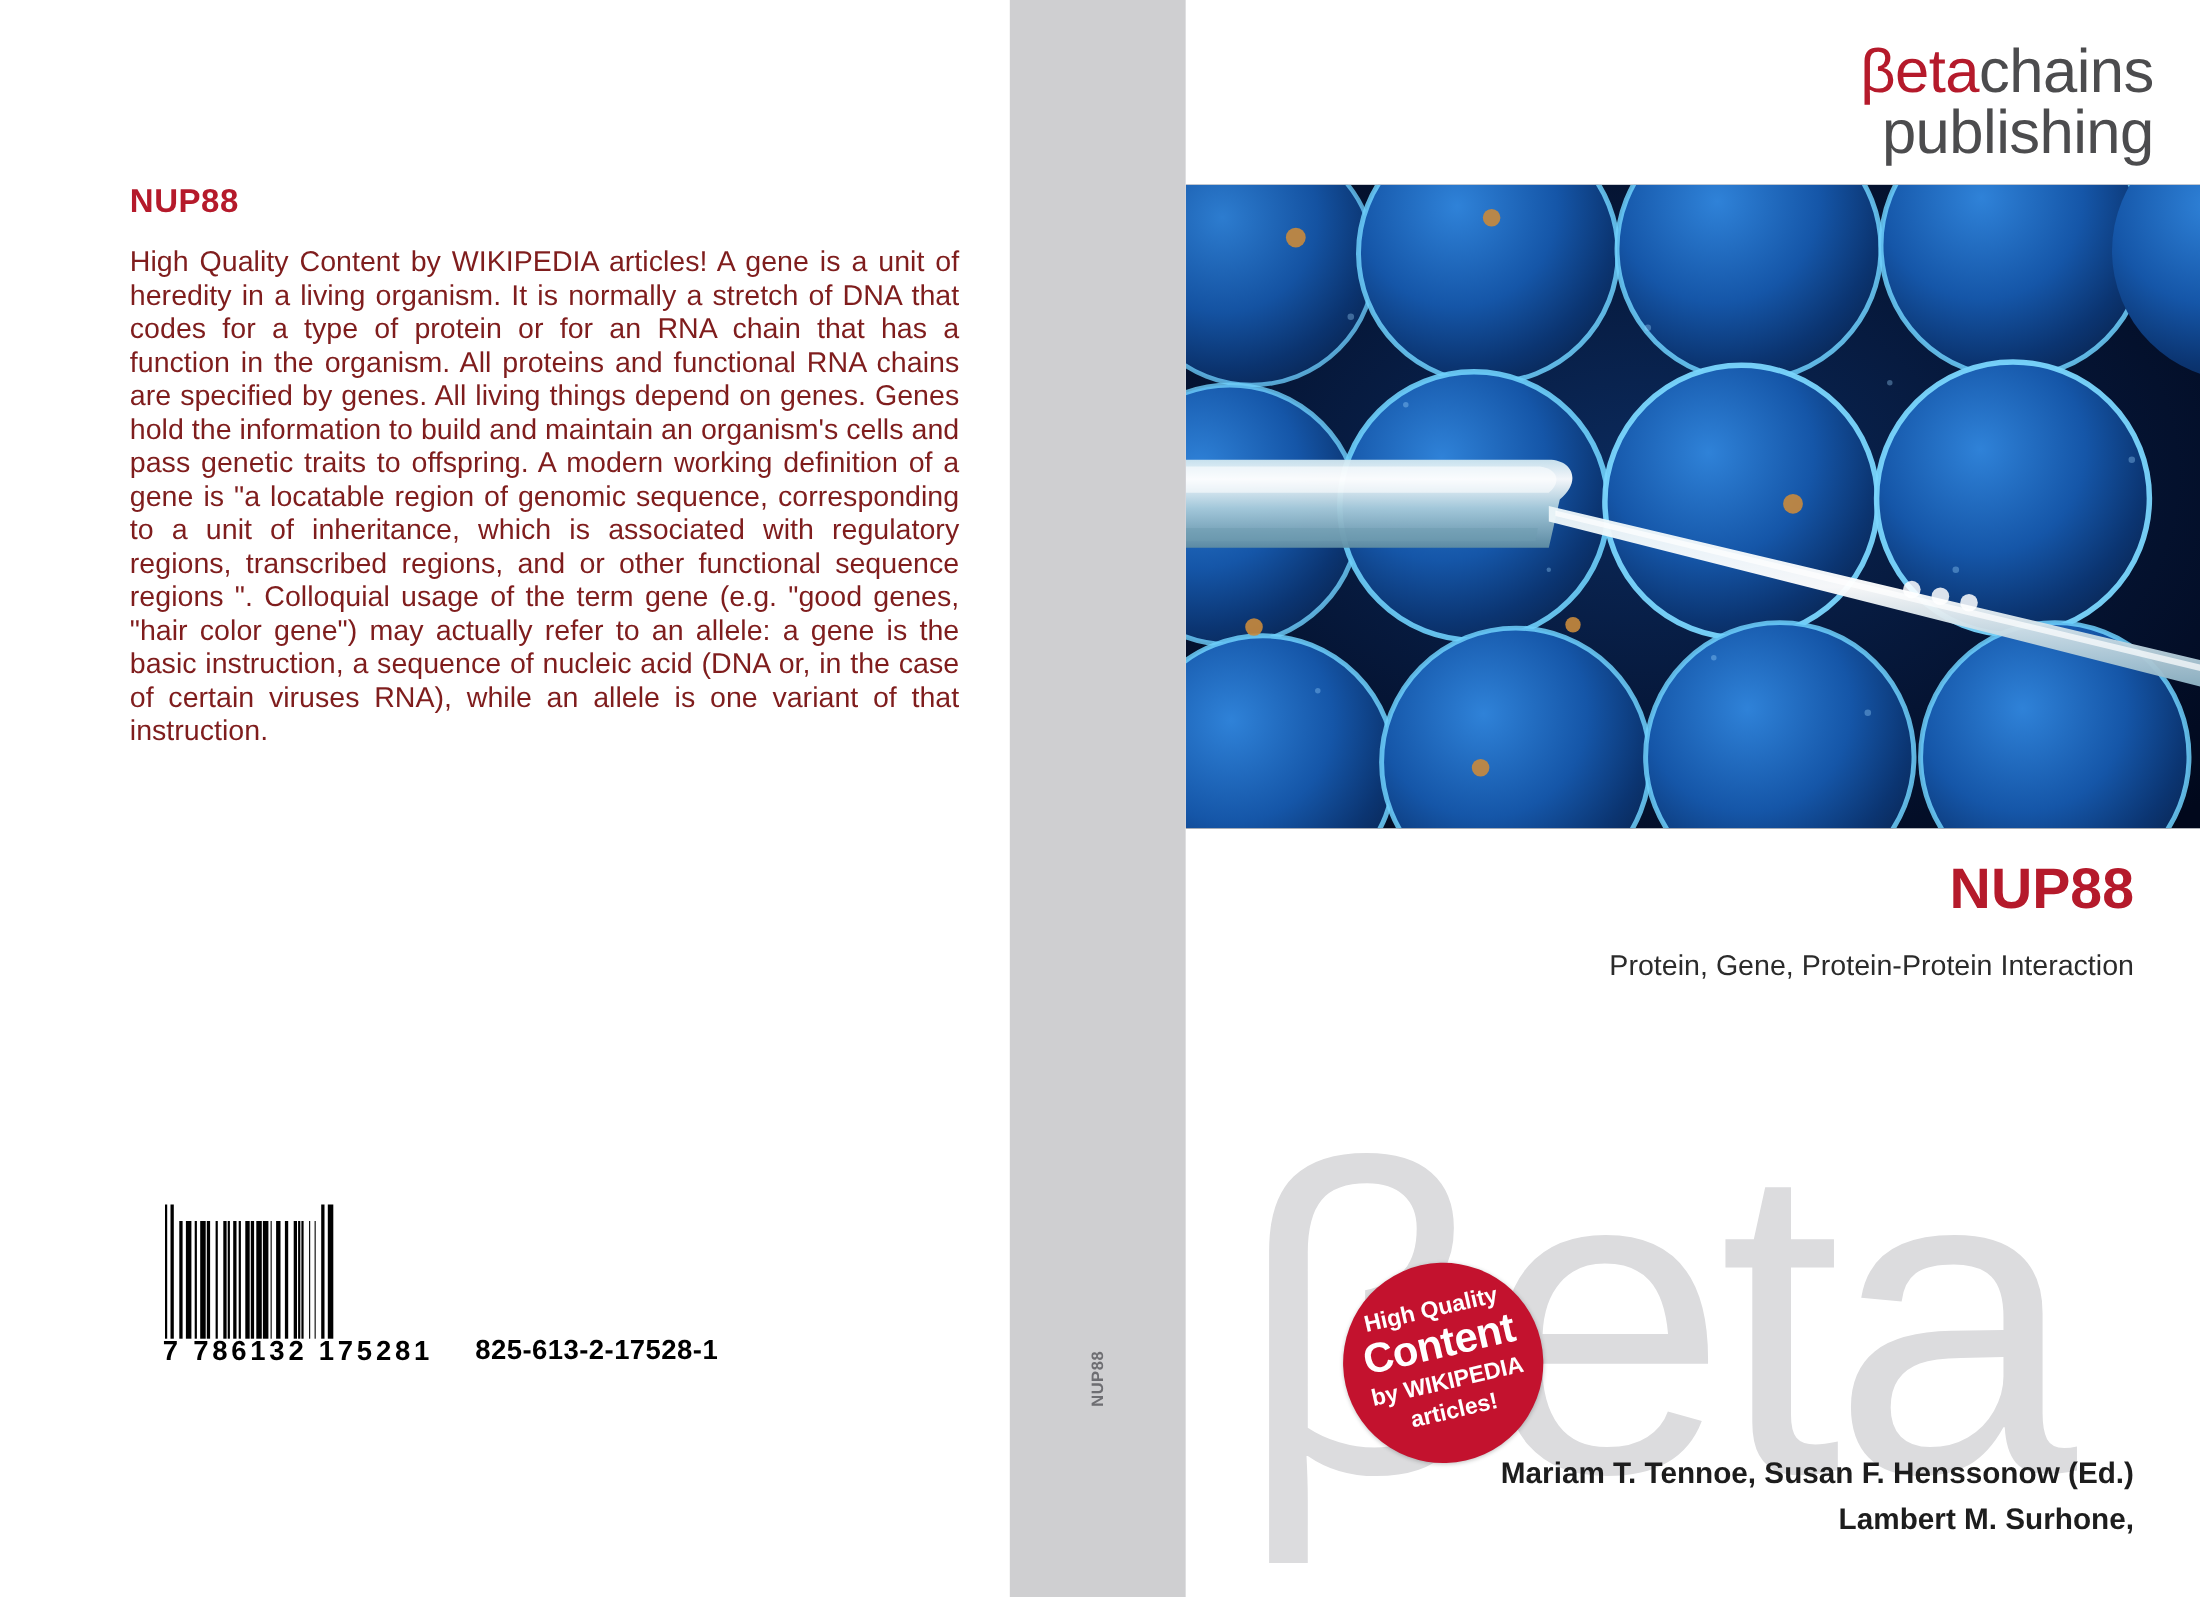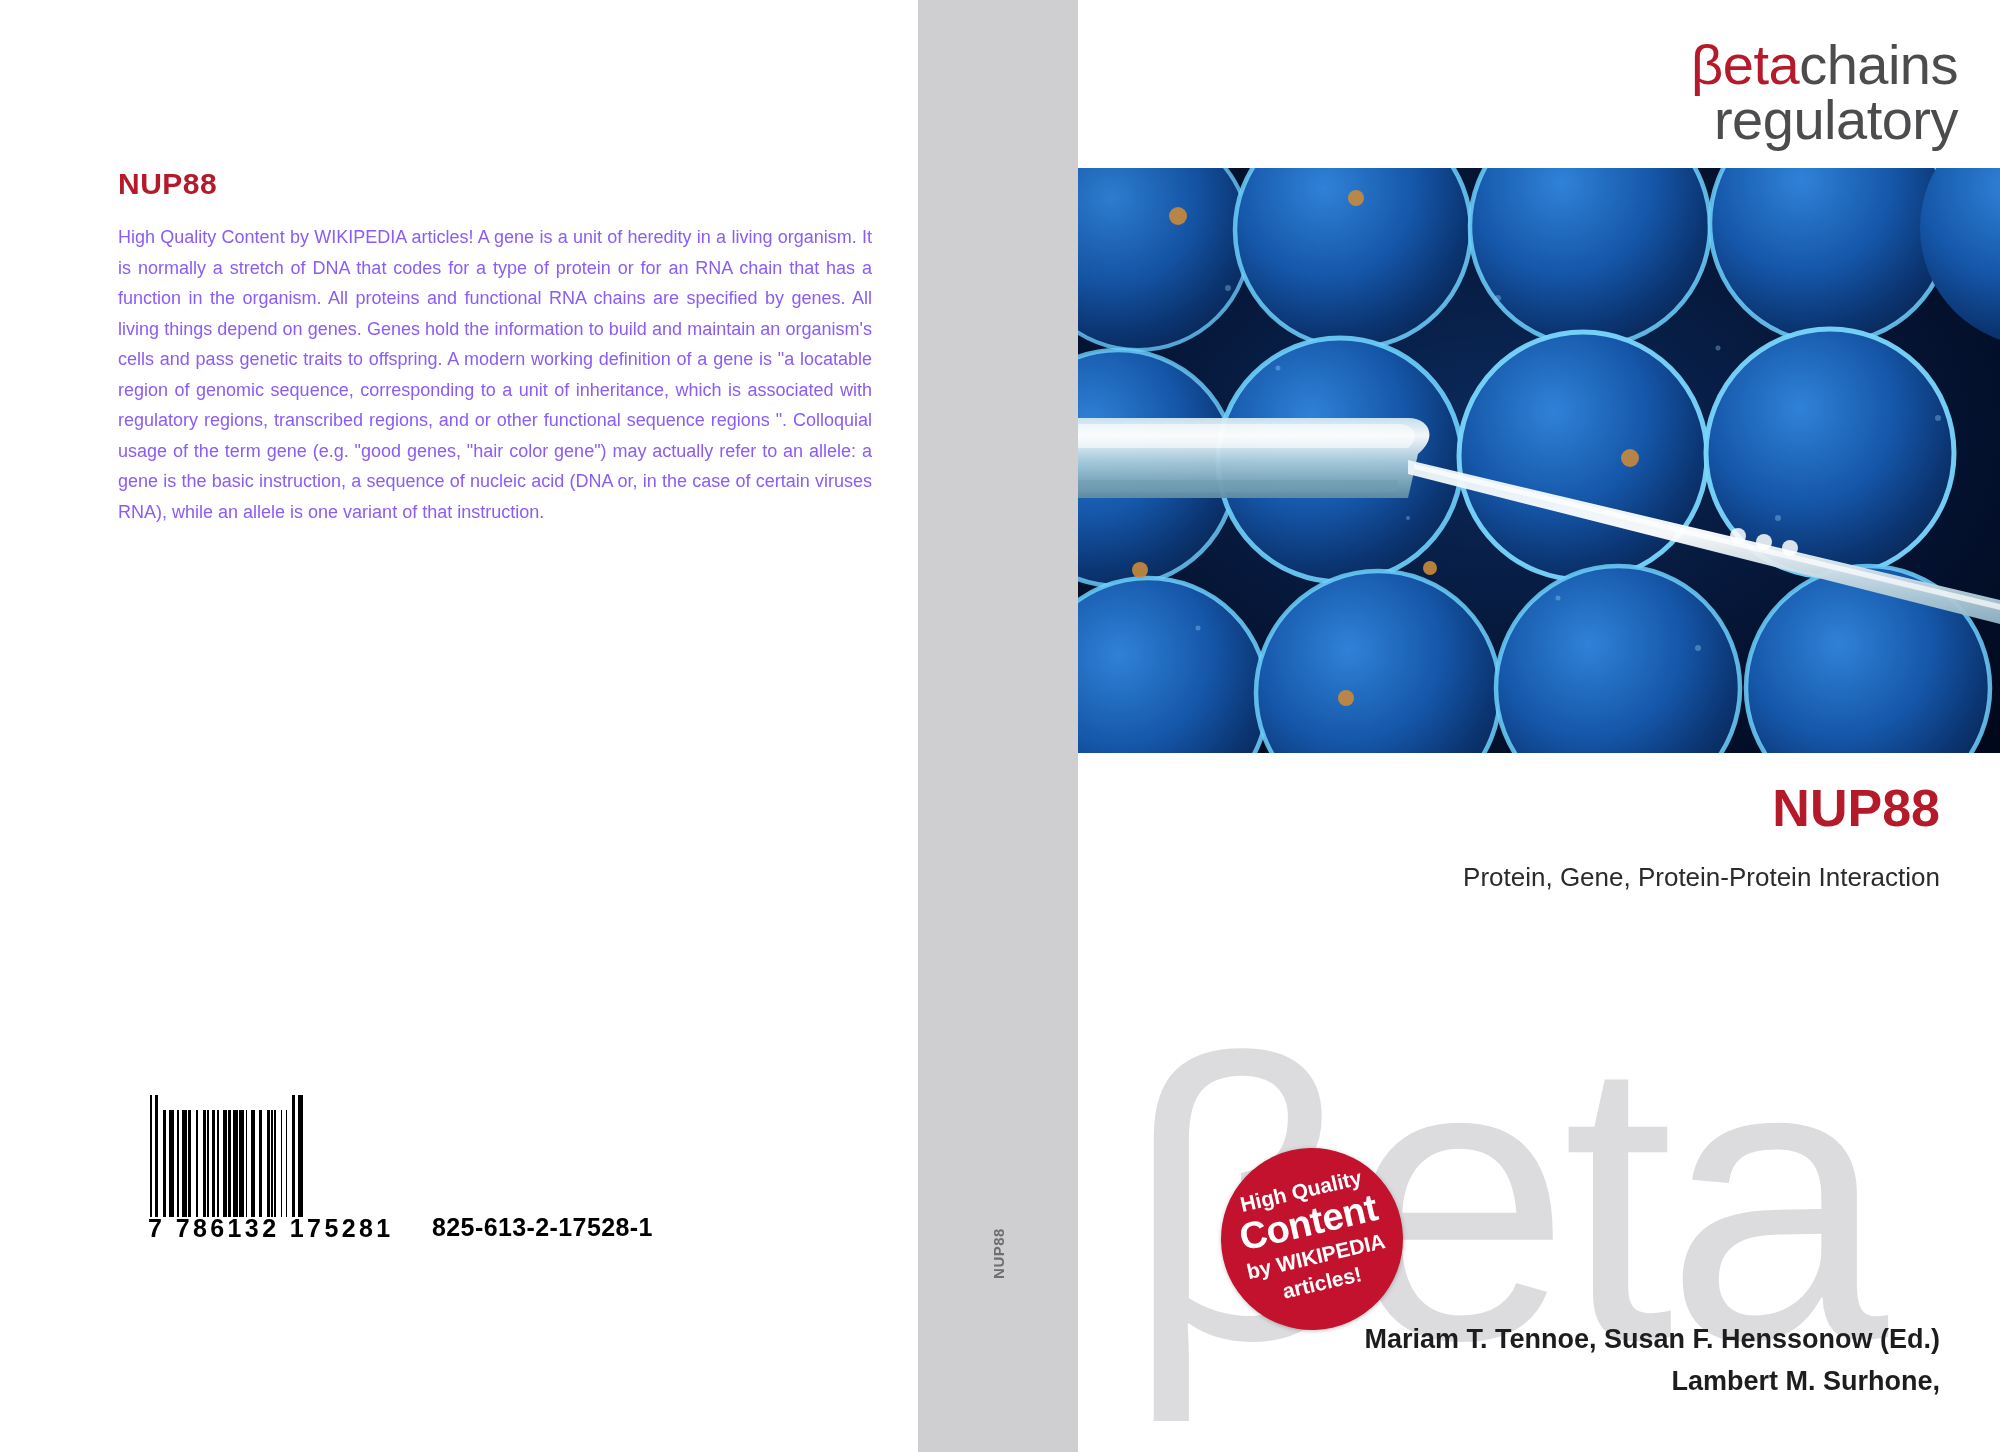--- a/index.html
+++ b/index.html
@@ -35,23 +35,23 @@
     font-size: 30px;
     font-weight: bold;
     color: #b51a2b;
     letter-spacing: 0.5px;
   }
   .back-body {
     position: absolute;
     left: 118px;
     top: 222px;
     width: 754px;
-    font-size: 18px;
+    font-size: 26px;
     line-height: 30.5px;
-    color: #8b5cf6;
+    color: #7f1d1d;
     text-align: justify;
   }
 
   
   .barcode-wrap {
     position: absolute;
     left: 150px;
     top: 1095px;
     width: 270px;
     height: 140px;
@@ -309,21 +309,21 @@
   <div class="spine">
     <div class="spine-text">NUP88</div>
   </div>
 
   <div class="front-cover">
 
     <div class="watermark">βeta</div>
 
     <div class="logo">
       <div class="logo-line1"><span class="beta">βeta</span><span>chains</span></div>
-      <div class="logo-line2">regulatory</div>
+      <div class="logo-line2">publishing</div>
     </div>
 
     <div class="hero">
       <svg width="922" height="585" viewBox="0 0 922 585">
         <defs>
           <radialGradient id="bgGrad" cx="45%" cy="45%" r="75%">
             <stop offset="0%" stop-color="#0b2a5c"></stop>
             <stop offset="60%" stop-color="#051433"></stop>
             <stop offset="100%" stop-color="#01081c"></stop>
           </radialGradient>

